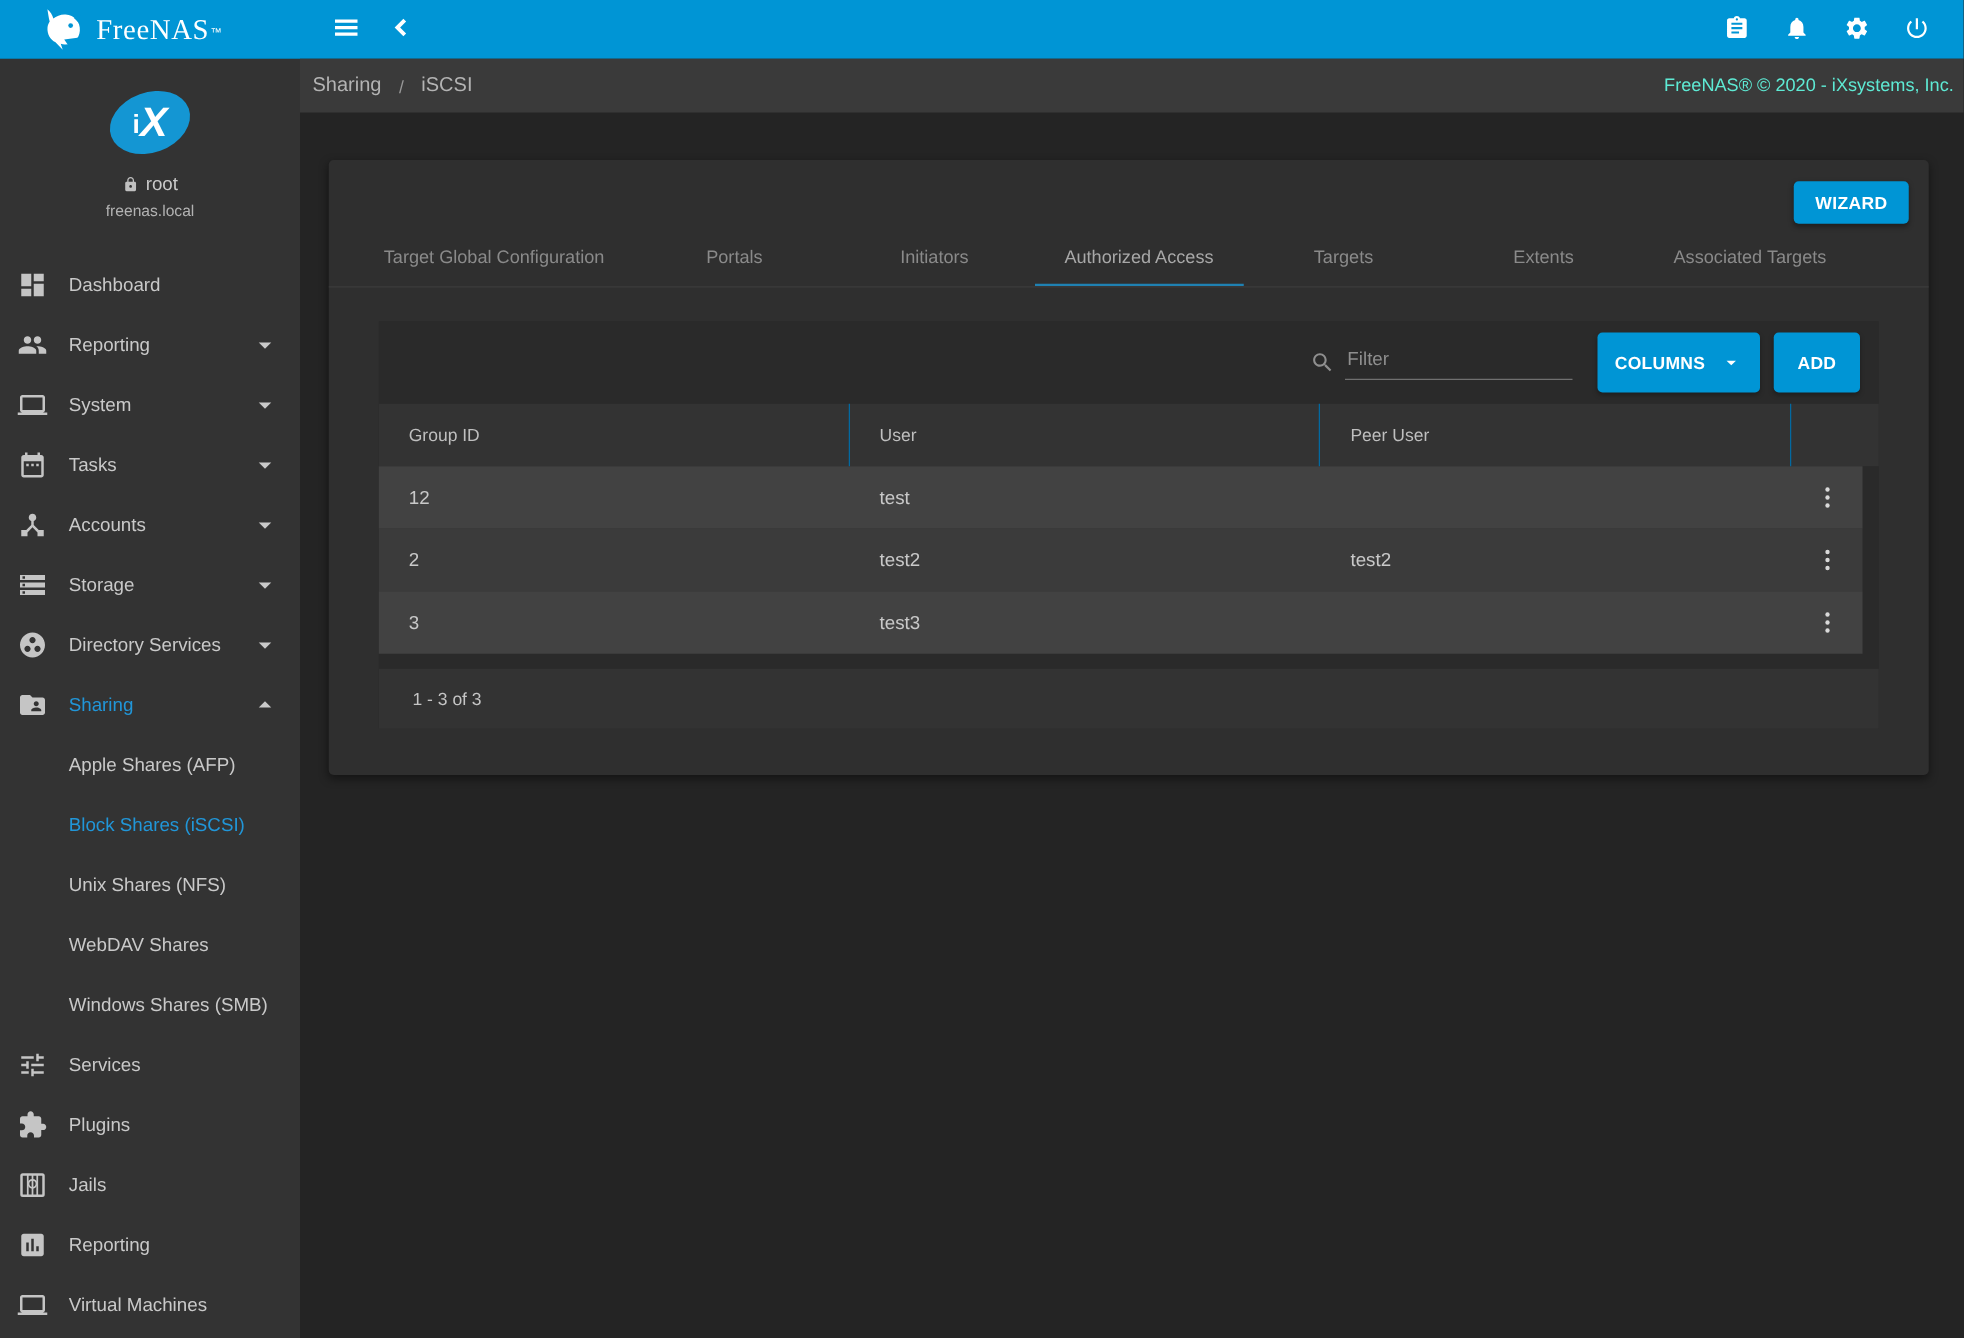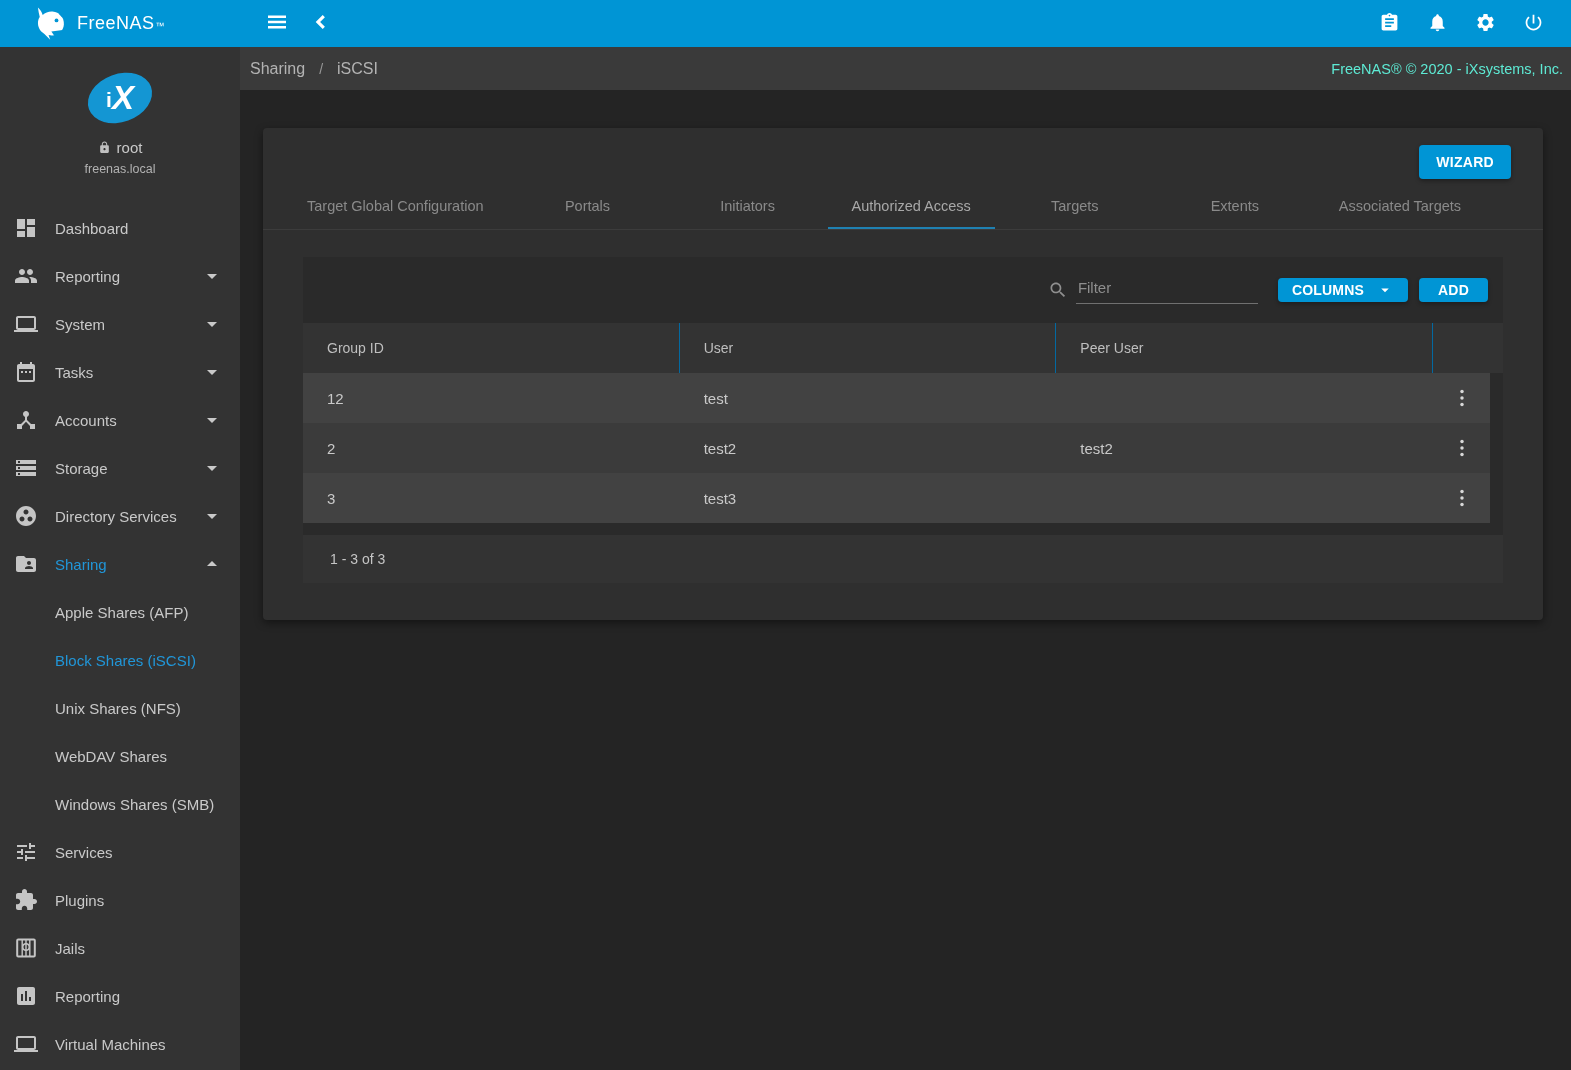--- a/index.html
+++ b/index.html
@@ -3,21 +3,21 @@
 <meta charset="utf-8">
 <style>
   * { margin:0; padding:0; box-sizing:border-box; }
   html,body { width:1571px; height:1070px; overflow:hidden; background:#242424;
               font-family:"Liberation Sans", sans-serif; }
 
   
   .topbar { height:47px; background:#0095d5; display:flex; align-items:center; color:#fff; }
   .topbar-logo { width:240px; display:flex; align-items:center; padding-left:30px; }
   .shark { width:38px; height:38px; margin-right:9px; }
-  .brand { font-size:18px; font-weight:400; letter-spacing:.5px; }
+  .brand { font-size:23px; font-weight:400; letter-spacing:.5px;font-family:Liberation Serif, serif; }
   .tm { font-size:9px; vertical-align:top; position:relative; top:2px; margin-left:1px; }
   .topbar-left-actions { display:flex; align-items:center; margin-left:24px; gap:18px; }
   .icon-btn { width:26px; height:26px; color:#fff; display:flex; align-items:center;
               justify-content:center; cursor:pointer; background:none; border:none; }
   .icon-btn svg { width:24px; height:24px; }
   .topbar-spacer { flex:1; }
   .topbar-right-actions { display:flex; align-items:center; padding-right:14px; }
   .topbar-right-actions .icon-btn { width:48px; }
   .topbar-right-actions svg { width:21px; height:21px; }
 
@@ -52,38 +52,38 @@
   .nav-item .label { flex:1; white-space:nowrap; }
   .nav-item.child { padding-left:55px; }
   .nav-item.active .label { color:#2196d8; }
   .chev { width:24px; height:24px; color:#c9c9c9; margin-right:2px; flex:none; }
   .chev svg { width:24px; height:24px; display:block; }
 
   
   .main { margin-left:240px; position:relative; }
   .card { position:relative; margin:38px 28px 0 23px; height:492px; background:#2f2f2f;
           border-radius:4px; box-shadow:0 3px 8px rgba(0,0,0,.45); padding-top:54px; }
-  .wizard-btn { position:absolute; top:17px; right:32px; height:34px; padding:0 17px;
+  .wizard-btn { position:absolute; top:17px; right:16px; height:34px; padding:0 17px;
                 background:#0095d5; color:#fff; font-size:14px; font-weight:bold;
                 font-family:inherit; border:none; border-radius:4px; letter-spacing:.3px;
                 box-shadow:0 2px 4px rgba(0,0,0,.35); cursor:pointer; }
   .tabs { display:flex; padding-left:20px; height:48px; border-bottom:1px solid #3c3c3c; }
   .tab { min-width:160px; padding:0 24px; display:flex; align-items:center; justify-content:center;
          font-size:14.5px; font-weight:500; color:#8a8a8a; white-space:nowrap; cursor:pointer; }
   .tab.active { color:#a8a8a8; box-shadow:inset 0 -2px 0 #1f81b2; }
 
   .panel { margin:27px 40px 0; background:#2a2a2a; }
   .toolbar { height:66px; display:flex; align-items:center; justify-content:flex-end;
              padding-right:15px; }
   .search-ic { width:20px; height:20px; color:#8f8f8f; margin-right:8px; }
   .search-ic svg { width:20px; height:20px; display:block; }
   .filter-input { width:182px; background:transparent; border:none; border-bottom:1px solid #707070;
                   color:#ddd; font-size:15px; font-family:inherit; padding:3px 2px 7px; outline:none; }
   .filter-input::placeholder { color:#8e8e8e; }
-  .btn { height:24px; background:#0095d5; color:#fff; border:none; border-radius:4px;
+  .btn { height:48px; background:#0095d5; color:#fff; border:none; border-radius:4px;
          font-size:14px; font-weight:bold; font-family:inherit; letter-spacing:.2px;
          cursor:pointer; box-shadow:0 2px 4px rgba(0,0,0,.3); }
   .columns-btn { margin-left:20px; padding:0 14px; display:flex; align-items:center; gap:12px; }
   .dd { width:18px; height:18px; color:#fff; }
   .dd svg { width:18px; height:18px; display:block; }
   .add-btn { margin-left:11px; padding:0 19px; }
 
   .thead { height:50px; background:#333333; display:flex; }
   .th { flex:1; display:flex; align-items:center; padding-left:24px; font-size:14px;
         font-weight:500; color:#bfbfbf; border-right:1px solid #0369a1; cursor:pointer; }

